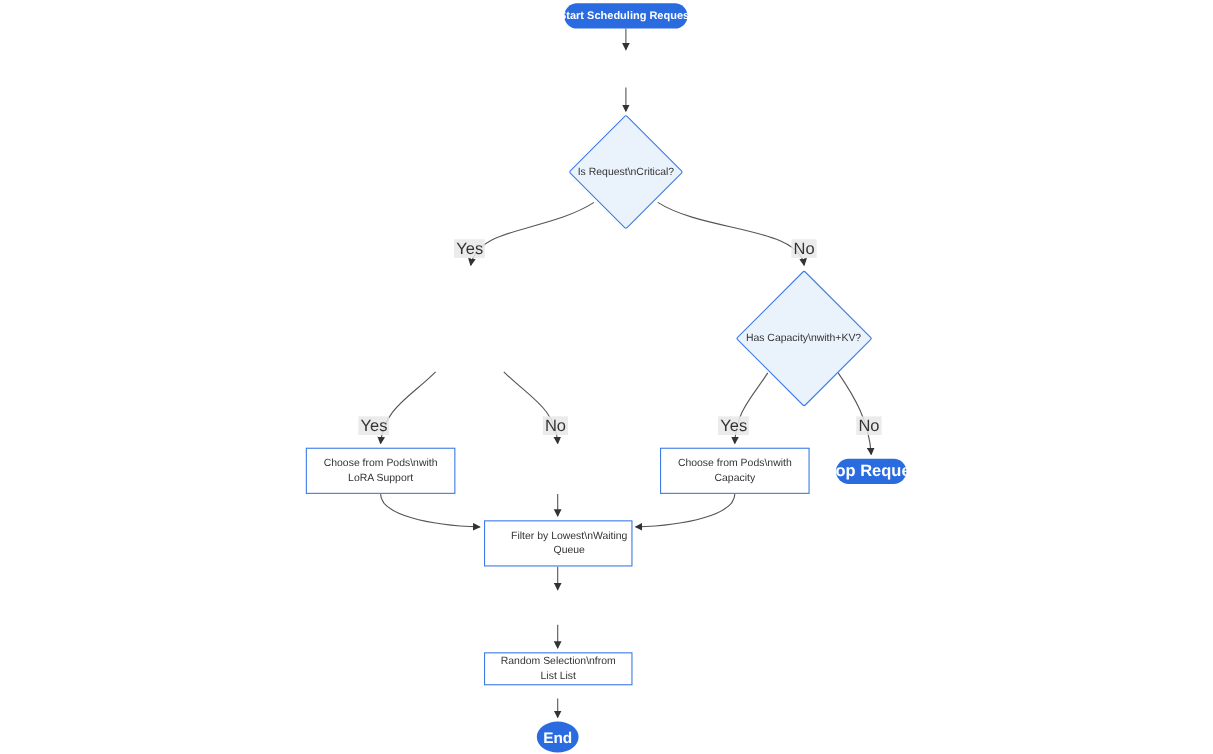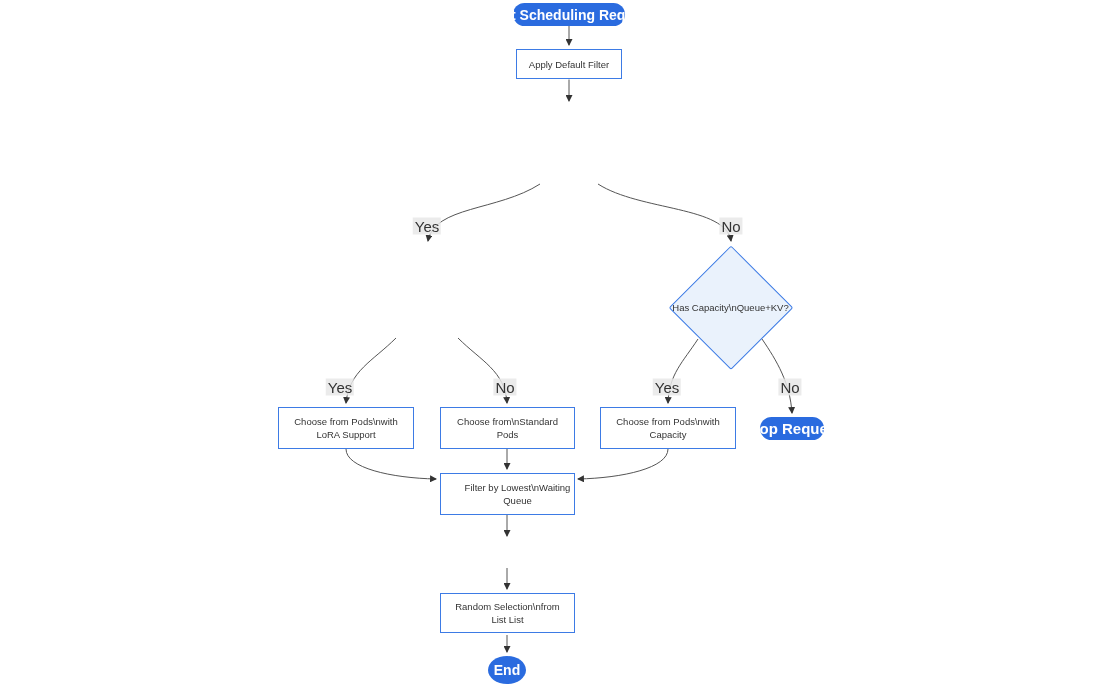--- a/index.html
+++ b/index.html
@@ -20,21 +20,21 @@
   svg.edge-layer path.edge {
     fill: none;
     stroke: var(--edge, #555555);
     stroke-width: 1px;
   }
   .node { position: absolute; box-sizing: border-box; }
   .pill {
     background: var(--node-primary, #2A6BDF);
     color: #ffffff;
     font-weight: bold;
-    font-size: 14px;
+    font-size: 10px;
     display: flex;
     align-items: center;
     justify-content: center;
     border-radius: 12px;
     white-space: nowrap;
   }
   .terminal {
     background: var(--node-primary, #2A6BDF);
     color: #ffffff;
     font-weight: bold;
@@ -108,55 +108,52 @@
     <path class="edge" d="M346,449 C346,468 391,478 436,479" marker-end="url(#arrow)"></path>
     <path class="edge" d="M507,449 L507,469" marker-end="url(#arrow)"></path>
     <path class="edge" d="M668,449 C668,468 623,478 578,479" marker-end="url(#arrow)"></path>
     <path class="edge" d="M507,515 L507,536" marker-end="url(#arrow)"></path>
     <path class="edge" d="M507,568 L507,589" marker-end="url(#arrow)"></path>
     <path class="edge" d="M507,635 L507,652" marker-end="url(#arrow)"></path>
   </svg>
 
   <div class="node pill" style="left:513px; top:3px; width:112px; height:23px;">Start Scheduling Request</div>
 
-  <div class="node rect" style="left:516px; top:49px; width:106px; height:30px;">
-    <div class="line">Apply Default Filter</div>
+
+  <div class="node diamond" style="left:517px; top:104px; width:104px; height:104px;">
+    <div class="shape" style="width:73.5px; height:73.5px;"></div>
+    <div class="dlabel">Is Request\nCritical?</div>
   </div>
-
 
 
   <div class="node diamond" style="left:668px; top:245px; width:125px; height:125px;">
     <div class="shape" style="width:88.4px; height:88.4px;"></div>
-    <div class="dlabel">Has Capacity\nQueue+KV?</div>
+    <div class="dlabel">Has Capacity\nwith+KV?</div>
   </div>
 
   <div class="node rect" style="left:278px; top:407px; width:136px; height:42px;">
     <div class="line">Choose from Pods\nwith</div>
     <div class="line">LoRA Support</div>
   </div>
 
-  <div class="node rect" style="left:440px; top:407px; width:135px; height:42px;">
-    <div class="line">Choose from\nStandard</div>
-    <div class="line">Pods</div>
-  </div>
 
   <div class="node rect" style="left:600px; top:407px; width:136px; height:42px;">
     <div class="line">Choose from Pods\nwith</div>
     <div class="line">Capacity</div>
   </div>
 
   <div class="node pill" style="left:760px; top:417px; width:64px; height:23px; font-size:15px;">Drop Request</div>
 
   <div class="node rect" style="left:440px; top:473px; width:135px; height:42px;padding-left:20px;">
     <div class="line">Filter by Lowest\nWaiting</div>
     <div class="line">Queue</div>
   </div>
 
 
-  <div class="node rect" style="left:440px; top:593px; width:135px; height:40px;">
+  <div class="node rect" style="left:440px; top:593px; width:135px; height:30px;">
     <div class="line">Random Selection\nfrom</div>
     <div class="line">List List</div>
   </div>
 
   <div class="node terminal" style="left:488px; top:656px; width:38px; height:28px;">End</div>
 
   <div class="edge-label" style="left:427px; top:226px;">Yes</div>
   <div class="edge-label" style="left:731px; top:226px;">No</div>
   <div class="edge-label" style="left:340px; top:387px;">Yes</div>
   <div class="edge-label" style="left:505px; top:387px;">No</div>

